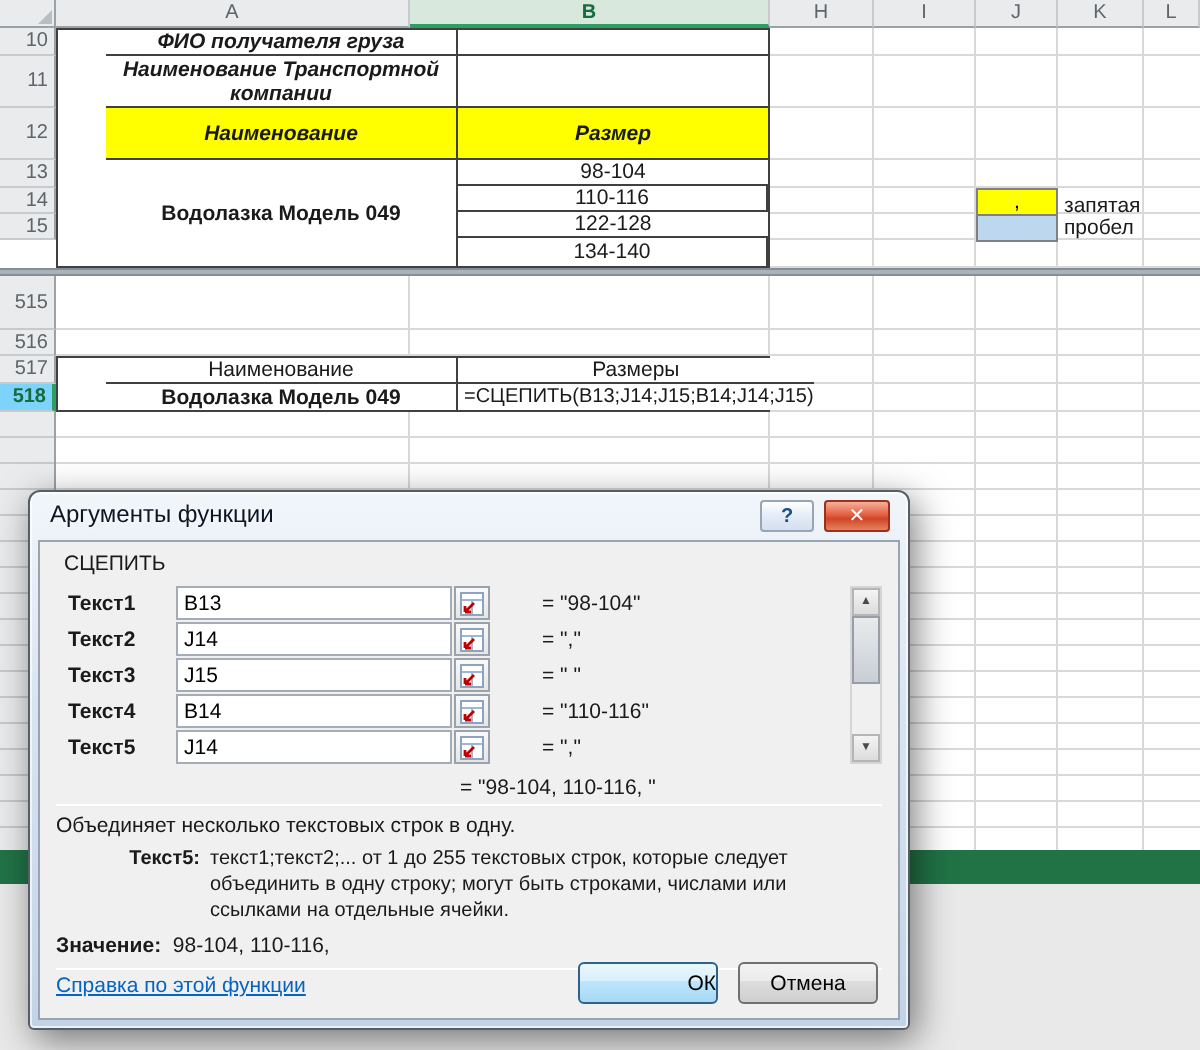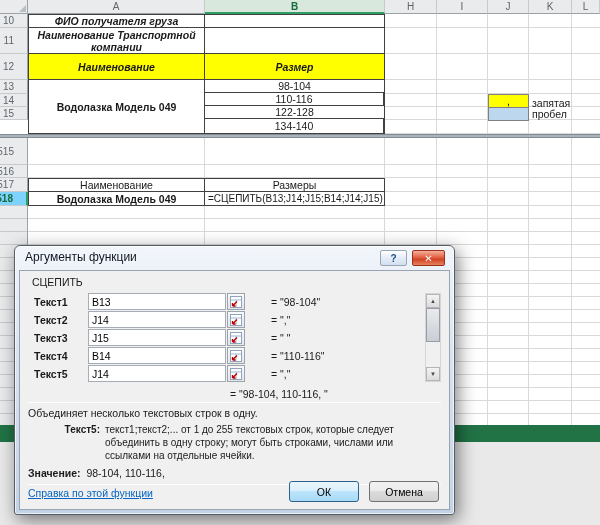--- a/index.html
+++ b/index.html
@@ -12,34 +12,34 @@
   .chdr { position:absolute; top:0; height:14px; background:#e9ebed; border-right:1px solid #c6cacd;
           border-bottom:1px solid #9aa1a7; color:#5f656b; font-size:10px;
           display:flex; align-items:center; justify-content:center; }
   .chdr.sel { background:#d8e8dd; color:#176b3d; border-bottom:2px solid #2f9e64; font-weight:700; }
   .corner { position:absolute; left:0; top:0; width:28px; height:14px; background:#e9ebed;
             border-right:1px solid #9aa1a7; border-bottom:1px solid #9aa1a7; }
   .corner:after { content:""; position:absolute; right:1px; bottom:1px;
             border-left:7px solid transparent; border-bottom:7px solid #b9bec3; }
   .rhdr { position:absolute; left:0; width:28px; background:#e9ebed; border-right:1px solid #9aa1a7;
           border-bottom:1px solid #c6cacd; color:#5f656b; font-size:10px;
-          display:flex; align-items:center; justify-content:flex-end; padding-right:13px; }
+          display:flex; align-items:center; justify-content:flex-end; padding-right:3px; }
   .rhdr.sel { background:#7dd3fc; color:#176b3d; border-right:2px solid #2f9e64; font-weight:700; }
   .rhdr-cont { position:absolute; left:0; top:206px; width:28px; height:219px; background:#e9ebed;
           border-right:1px solid #9aa1a7;
           background-image:repeating-linear-gradient(to bottom,transparent 0 12px,#c6cacd 12px 13px); }
   .vl { position:absolute; top:14px; height:411px; width:1px; background:#d9d9d9; }
   .hl { position:absolute; height:1px; background:#d9d9d9; }
   .empty-rows { position:absolute; left:28px; top:206px; width:572px; height:219px;
           background:repeating-linear-gradient(to bottom,transparent 0 12px,#d9d9d9 12px 13px); }
   .splitbar { position:absolute; left:0; top:134px; width:600px; height:4px; background:#aab2ba;
           border-top:1px solid #858d95; border-bottom:1px solid #858d95; }
 
   .tbl { position:absolute; left:28px; width:357px; display:grid; grid-template-columns:176px 1fr;
-         border:1px solid #404040; background:#fff; font-size:10.5px; color:#1a1a1a; }
+         border:1px solid #404040; background:#fff; font-size:10.5px; color:#1a1a1a;padding-left:24px; }
   .tbl1 { top:14px; height:120px; grid-template-rows:13px 26px 26px 13px 13px 13px auto; }
   .tbl2 { top:178px; height:28px; grid-template-rows:13px auto; }
   .tc { border-right:1px solid #404040; border-bottom:1px solid #404040; background:#fff;
         display:flex; align-items:center; justify-content:center; text-align:center; overflow:visible; }
   .tc:nth-child(2n) { border-right:none; }
   .tc.last { border-bottom:none; }
   .bi { font-weight:700; font-style:italic; }
   .b  { font-weight:700; }
   .yellow { background:#ffff00; }
   .merged { grid-row:4/8; }
@@ -95,21 +95,21 @@
   .desc { position:absolute; left:8px; top:136px; }
   .paramhelp { position:absolute; left:34px; top:152px; display:flex; font-size:10px; line-height:13px; }
   .pname { width:46px; font-weight:700; text-align:right; margin-right:5px; }
   .ptext { width:290px; }
   .valline { position:absolute; left:8px; top:196px; }
   .vallabel { font-weight:700; }
   .helplink { position:absolute; left:8px; bottom:10px; color:#0563c1; text-decoration:underline; }
   .dbtn { position:absolute; bottom:7px; width:70px; height:21px; border-radius:3px;
           font-size:10.5px; font-family:"Liberation Sans","DejaVu Sans",sans-serif; }
   .dbtn.ok { right:90px; border:1px solid #2c628b;
-          background:linear-gradient(#eaf6fd,#d9f0fc 45%,#bee6fd 46%,#a7d9f5); }
+          background:linear-gradient(#eaf6fd,#d9f0fc 45%,#bee6fd 46%,#a7d9f5);text-align:right; }
   .dbtn.cancel { right:10px; border:1px solid #707070;
           background:linear-gradient(#f2f2f2,#ebebeb 45%,#dddddd 46%,#cfcfcf); }
 </style>
 </head>
 <body>
 
 <div class="screen">
 
   <div class="sheet">
 

